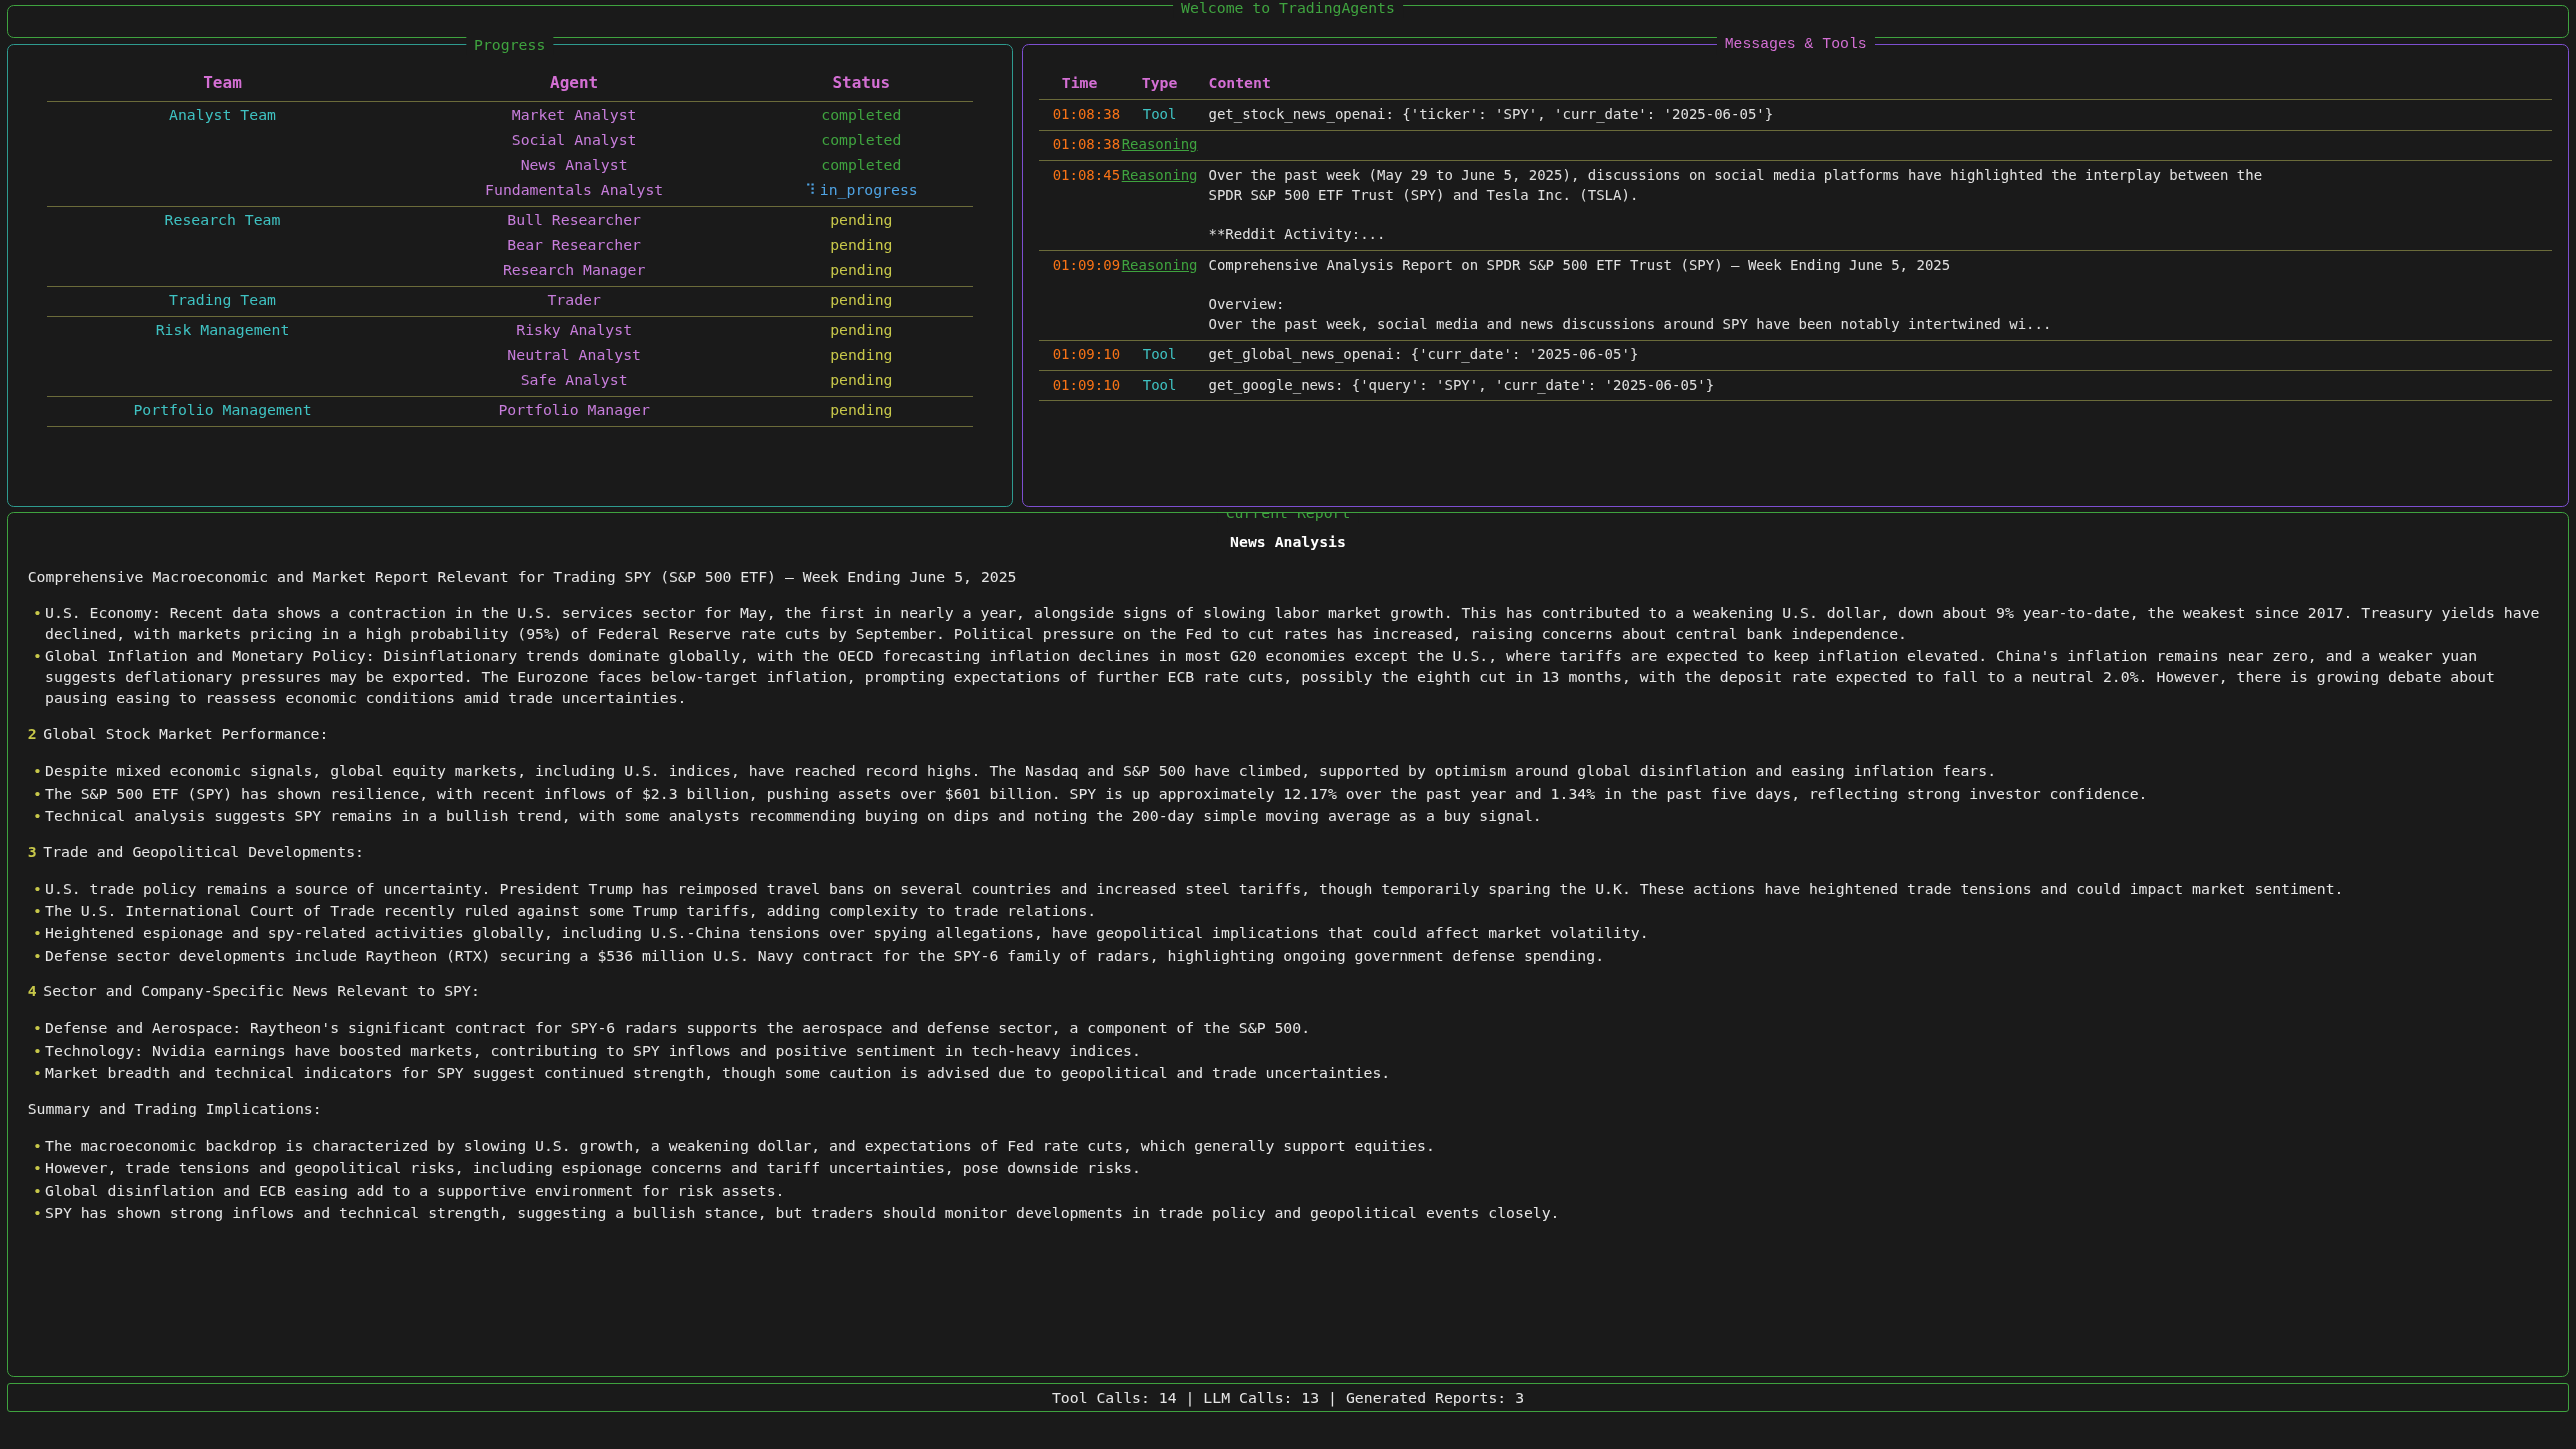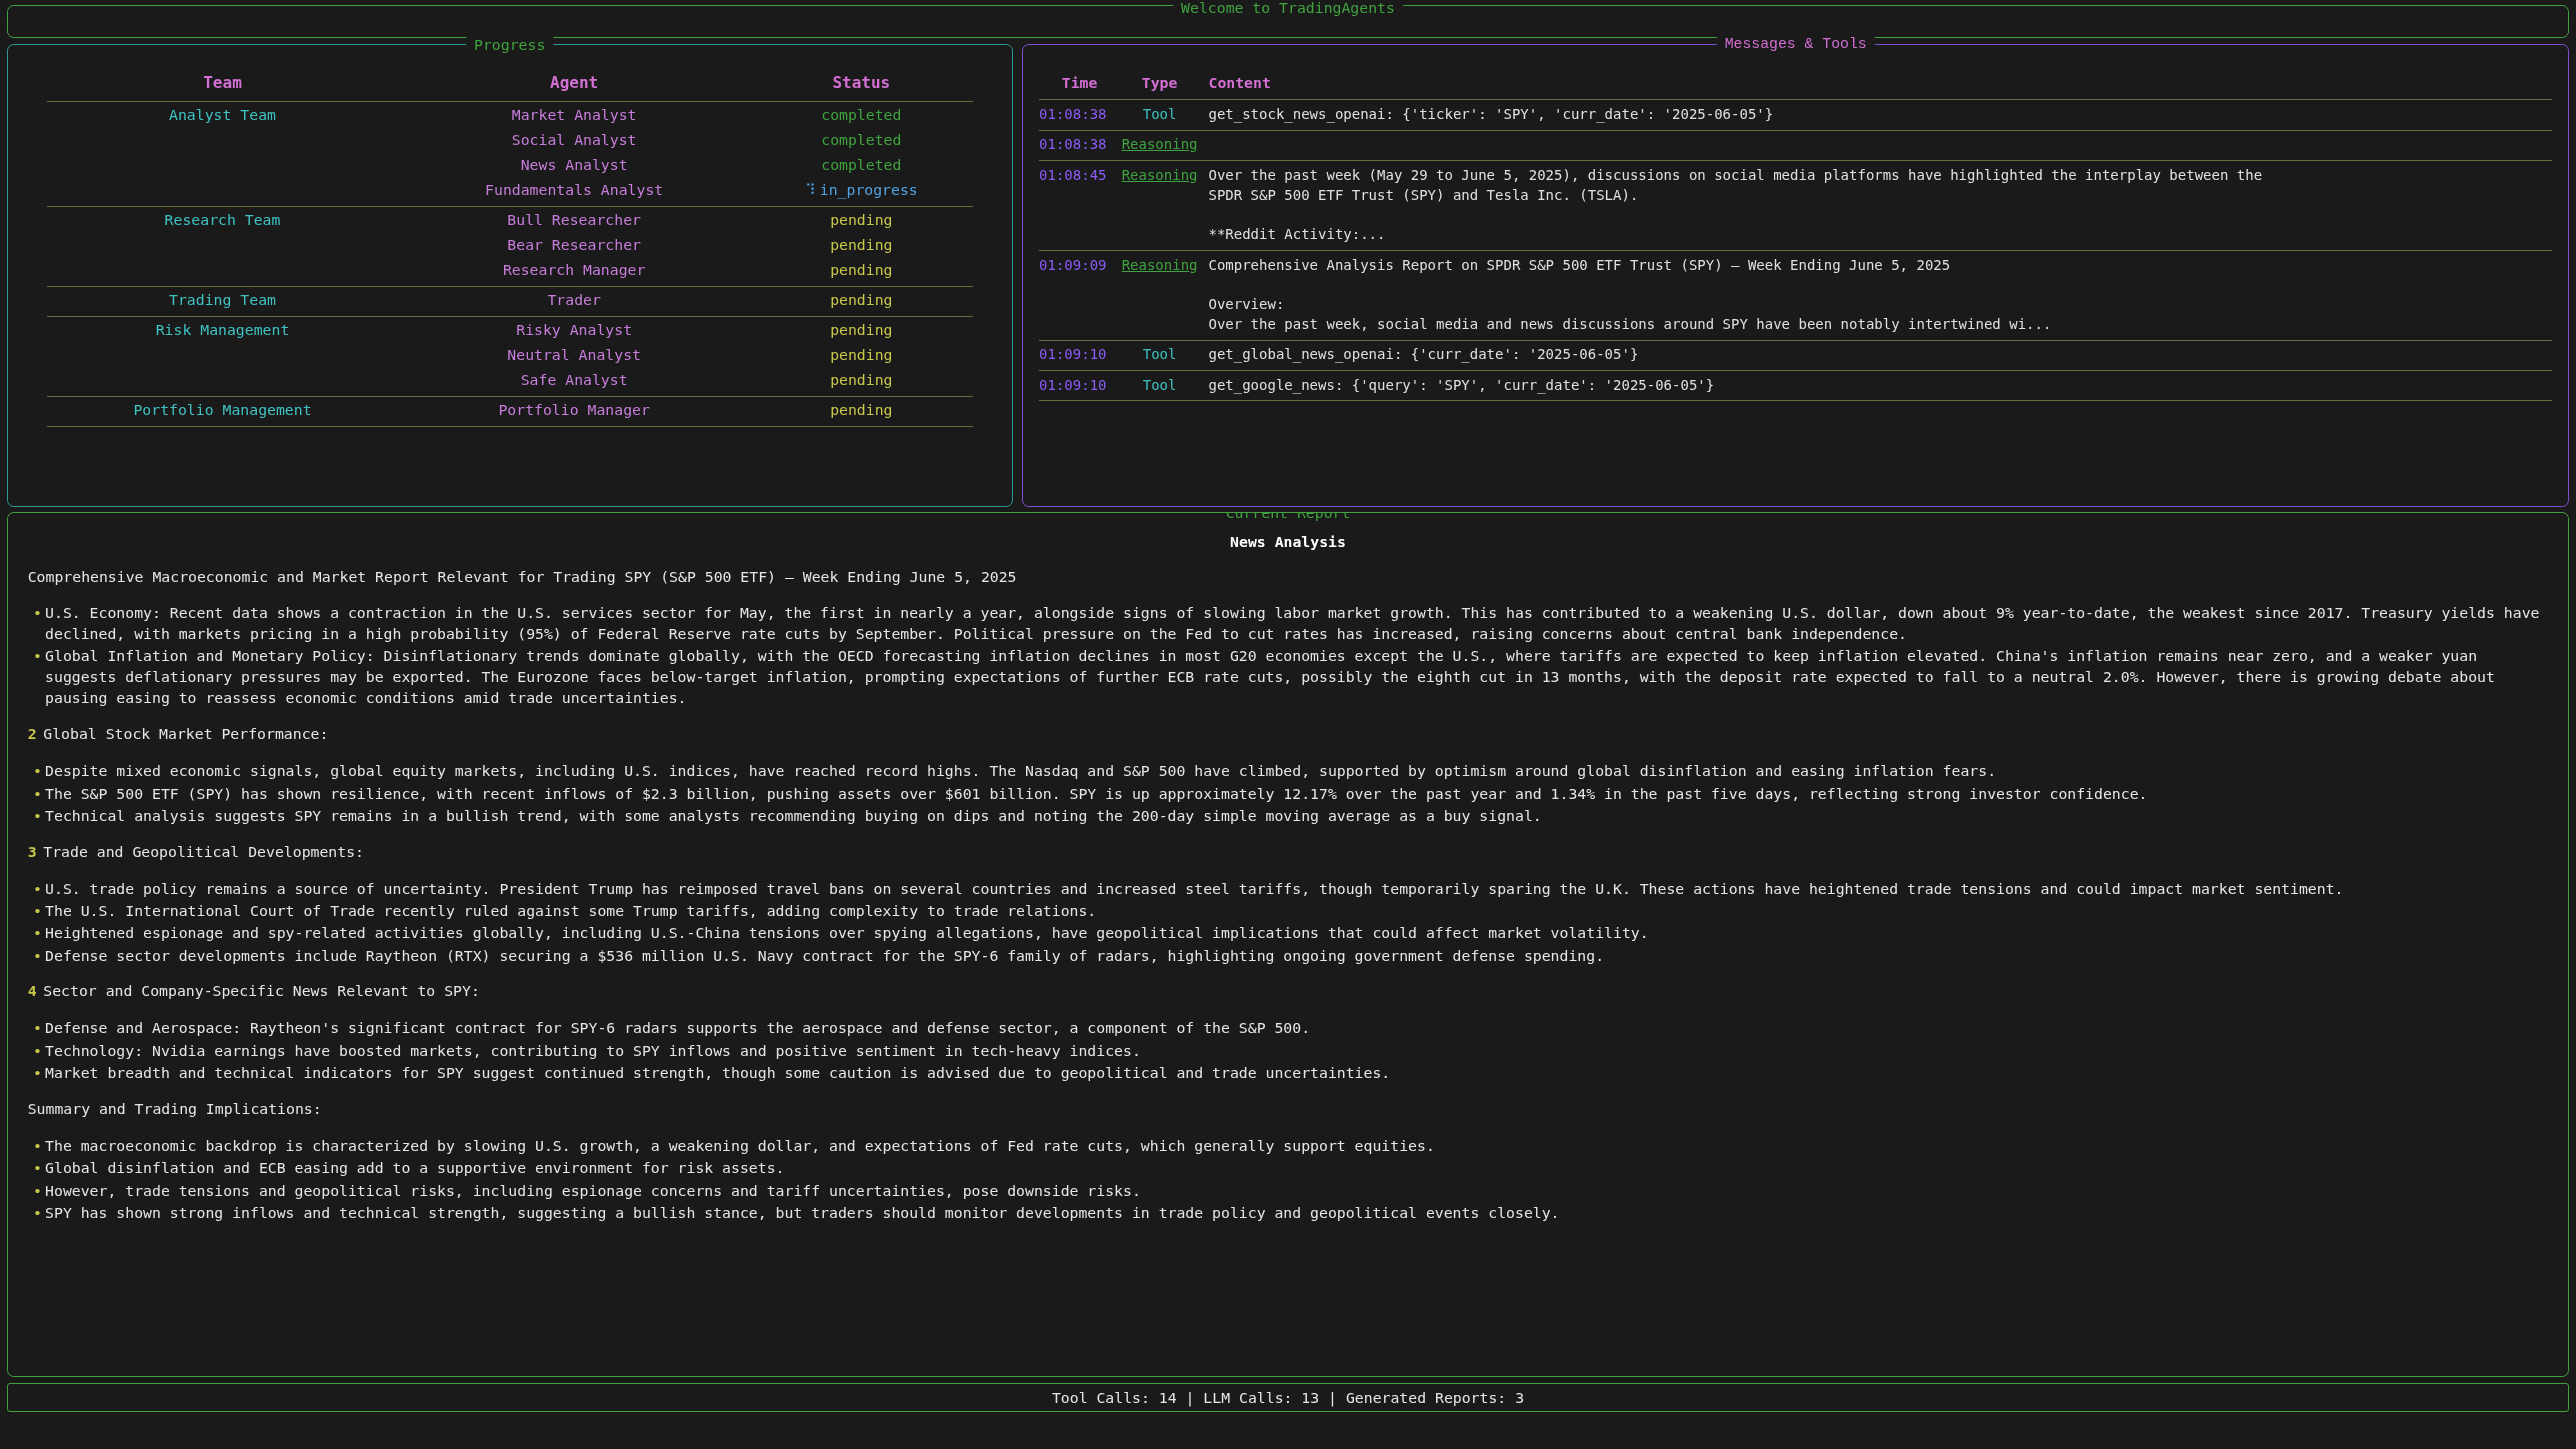--- a/index.html
+++ b/index.html
@@ -101,21 +101,21 @@
     border-bottom: 0.7px solid #6b6b3a;
     text-align: center;
   }
   .mtable th.c-content { text-align: left; padding-left: 9.4px; }
   .mtable td {
     font-size: 14px;
     padding: 4.7px 0;
     vertical-align: top;
     border-bottom: 0.7px solid #6b6b3a;
   }
-  .mtable td.c-time { color: #8b5cf6; text-align: left; width: 81px; margin-top: 13px; }
+  .mtable td.c-time { color: #f97316; text-align: right; width: 81px; margin-top: 13px; }
   .mtable td.c-type { text-align: center; width: 77px; }
   .mtable td.c-content { color: #e0e0e0; padding-left: 9.4px; white-space: pre-wrap; }
   .type-tool { color: #3fc2c2; }
   .type-reasoning { color: #3fa33f; text-decoration: underline; }
   .mtable col.time { width: 81px; }
   .mtable col.type { width: 79px; }
 
   
   .report-panel {
     height: 865px;
@@ -353,22 +353,22 @@
         <div class="spacer"></div>
         <ul class="bullets">
           <li>Defense and Aerospace: Raytheon's significant contract for SPY-6 radars supports the aerospace and defense sector, a component of the S&amp;P 500.</li>
           <li>Technology: Nvidia earnings have boosted markets, contributing to SPY inflows and positive sentiment in tech-heavy indices.</li>
           <li>Market breadth and technical indicators for SPY suggest continued strength, though some caution is advised due to geopolitical and trade uncertainties.</li>
         </ul>
         <div class="sec-head">Summary and Trading Implications:</div>
         <div class="spacer"></div>
         <ul class="bullets">
           <li>The macroeconomic backdrop is characterized by slowing U.S. growth, a weakening dollar, and expectations of Fed rate cuts, which generally support equities.</li>
+          <li>However, trade tensions and geopolitical risks, including espionage concerns and tariff uncertainties, pose downside risks.</li>
           <li>Global disinflation and ECB easing add to a supportive environment for risk assets.</li>
-          <li>However, trade tensions and geopolitical risks, including espionage concerns and tariff uncertainties, pose downside risks.</li>
           <li>SPY has shown strong inflows and technical strength, suggesting a bullish stance, but traders should monitor developments in trade policy and geopolitical events closely.</li>
         </ul>
       </div>
   </div>
 </div>
 
 <div class="footer">
   <span>Tool Calls: 14 | LLM Calls: 13 | Generated Reports: 3</span>
 </div>
 

